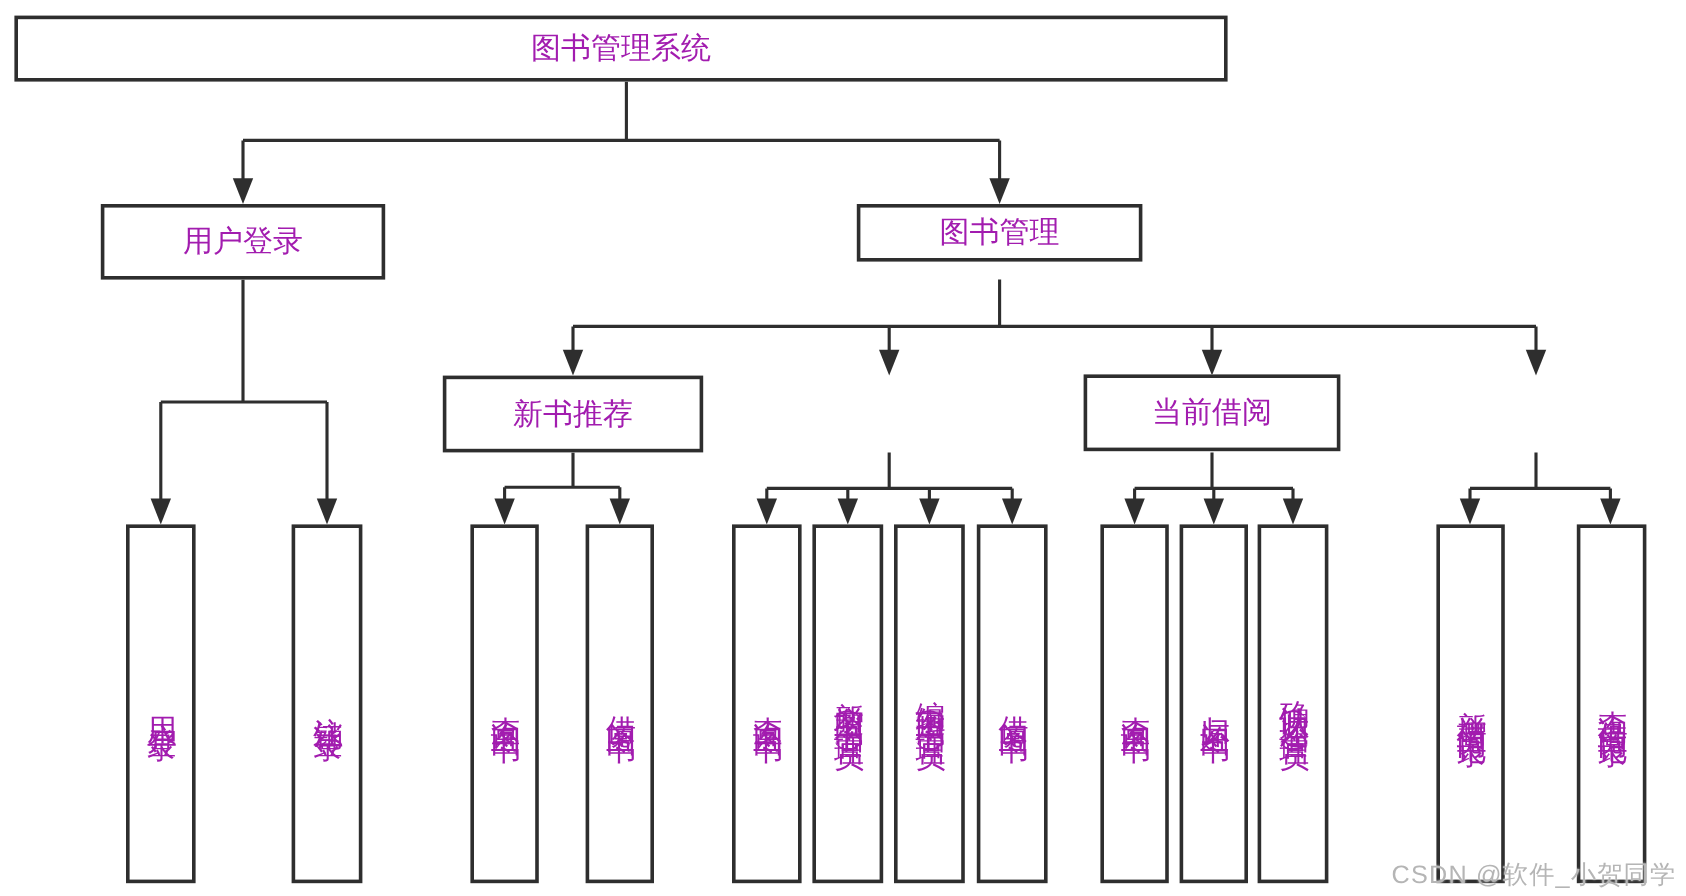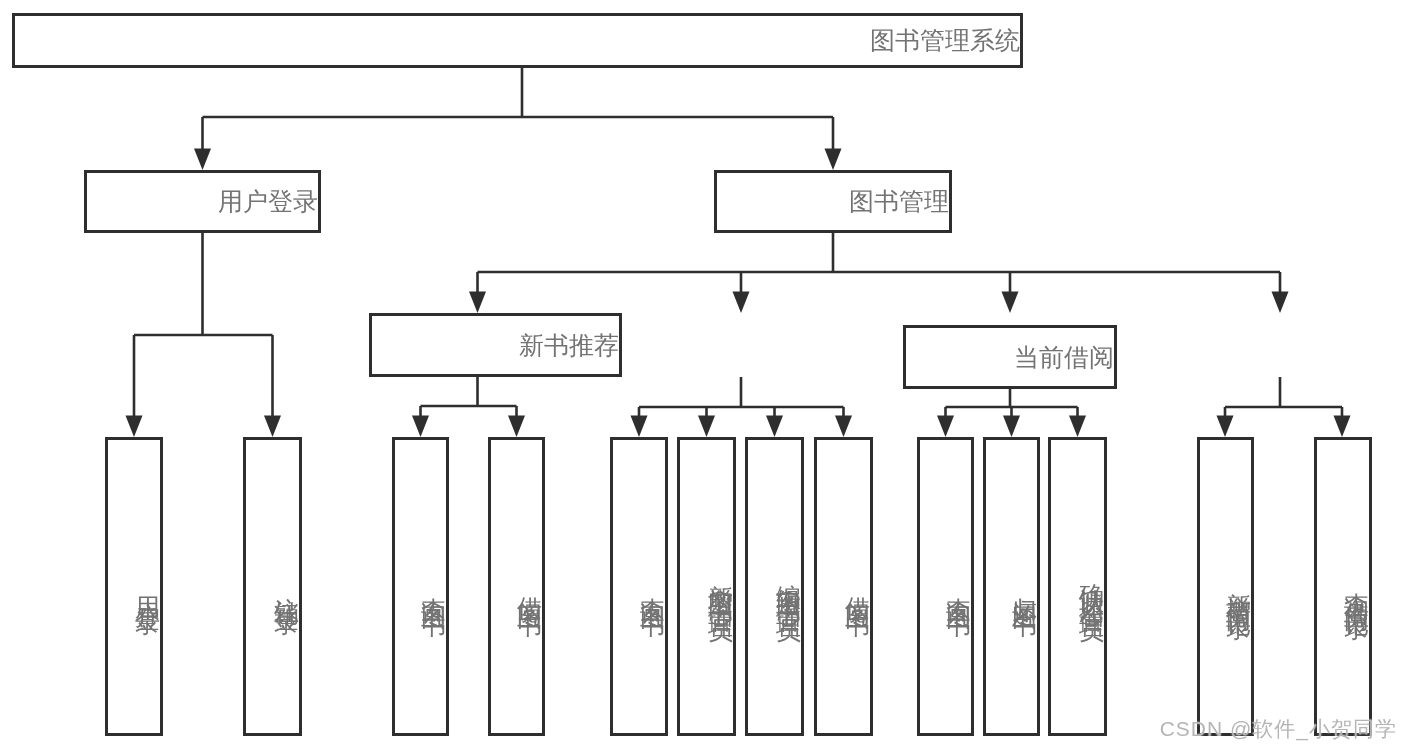--- a/index.html
+++ b/index.html
@@ -9,22 +9,22 @@
     background:#ffffff;
     font-family:"Liberation Sans", sans-serif;
     overflow:hidden;
   }
   #connectors{position:absolute;left:0;top:0;width:1405px;height:747px;}
   .node{
     position:absolute;
     box-sizing:border-box;
     background:#ffffff;
     border:3px solid #2e2e2e;
-    display:flex;align-items:center;justify-content:flex-end;
-    color:#737373;
+    display:flex;align-items:center;justify-content:center;
+    color:#a21caf;
     font-size:25px;
     line-height:1;
     white-space:nowrap;
   }
   .leaf span{
     writing-mode:vertical-lr;
     text-orientation:mixed;
     letter-spacing:5px;
     line-height:1;
     white-space:nowrap;
@@ -79,28 +79,28 @@
     </g>
   </svg>
 
   <div class="node" style="left:12px;top:13px;width:1011px;height:55px">
     <span>图书管理系统</span>
   </div>
 
   <div class="node" style="left:84px;top:170px;width:237px;height:63px">
     <span>用户登录</span>
   </div>
-  <div class="node" style="left:714px;top:170px;width:238px;height:63px">
+  <div class="node" style="left:714px;top:170px;width:238px;height:48px">
     <span>图书管理</span>
   </div>
 
-  <div class="node" style="left:369px;top:313px;width:253px;height:64px">
+  <div class="node" style="left:369px;top:313px;width:217px;height:64px">
     <span>新书推荐</span>
   </div>
-  <div class="node" style="left:903px;top:325px;width:214px;height:64px">
+  <div class="node" style="left:903px;top:312px;width:214px;height:64px">
     <span>当前借阅</span>
   </div>
 
   <div class="node leaf" style="left:105px;top:437px;width:58px;height:299px">
     <span>用户登录</span>
   </div>
   <div class="node leaf" style="left:243px;top:437px;width:59px;height:299px">
     <span>注销登录</span>
   </div>
 

